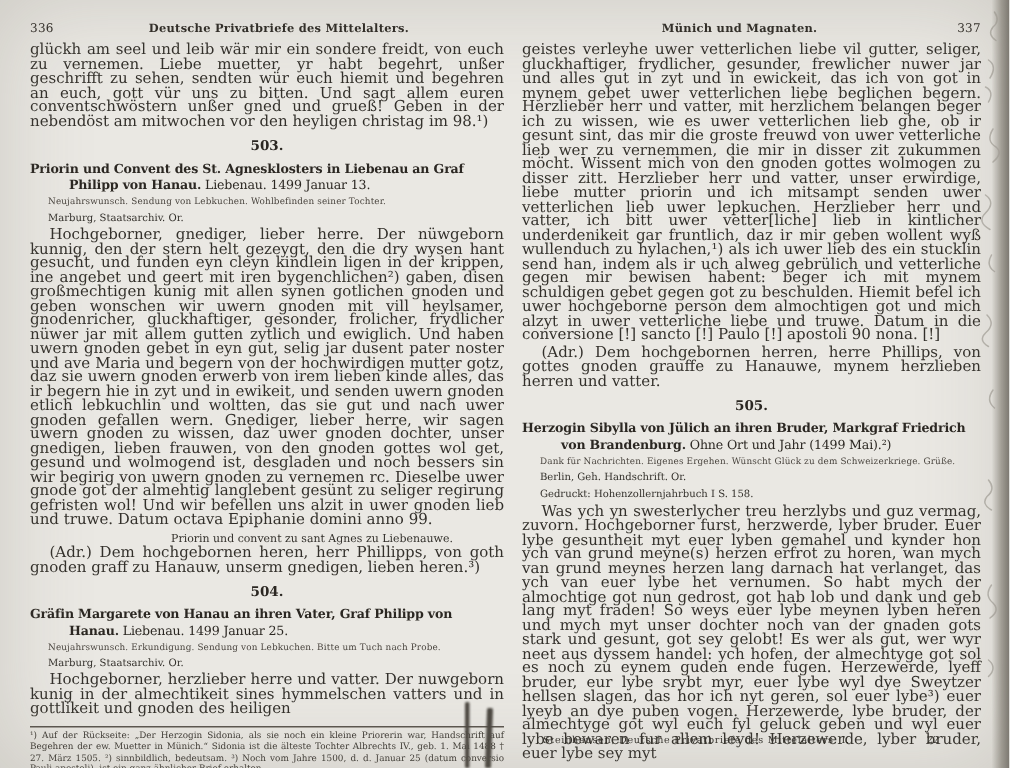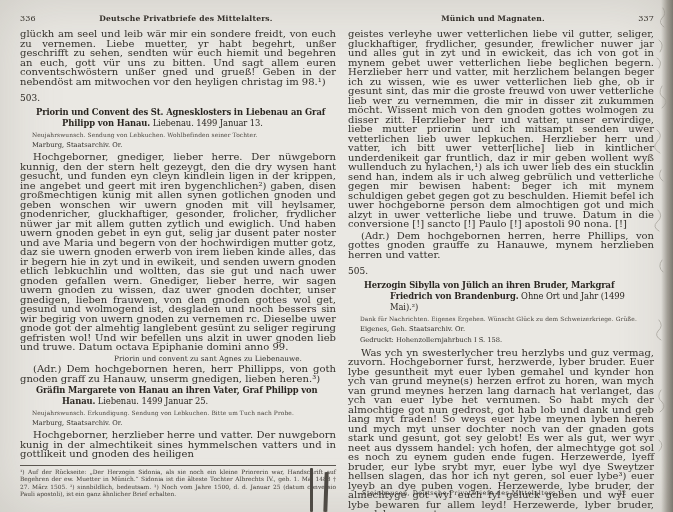--- a/index.html
+++ b/index.html
@@ -26,27 +26,27 @@
   }
   .running-head .pgnum{font-weight:normal;font-size:8px;}
   .running-head .rh-title{flex:1;text-align:center;}
 
   .body{
     font-size:10px;line-height:9.5px;text-align:justify;
     margin:0 0 2px 0;
   }
   .indent{text-indent:13px;}
   .letter-no{
-    font-size:9px;font-weight:normal;
+    text-align:center;font-size:9px;font-weight:bold;
     margin:7px 0 4px 0;color:#2b2722;
   }
   .letter-title{
     font-weight:bold;font-size:8.4px;line-height:11px;
     padding-left:26px;text-indent:-26px;
-    margin:0 0 3px 16px;color:#2b2722;letter-spacing:-.1px;
+    margin:0 0 3px 0;color:#2b2722;letter-spacing:-.1px;
   }
   .letter-title .title-rest{font-weight:normal;}
   .regest{
     font-size:5.9px;line-height:7.6px;color:#4a453f;
     margin:0 0 1px 12px;letter-spacing:.1px;
   }
   .source-line{
     font-size:6.7px;line-height:8.6px;margin:0 0 3px 12px;
   }
   .sig-line{
@@ -100,20 +100,21 @@
       <div class="letter-no">503.</div>
       <div class="letter-title"><span>Priorin und Convent des St. Agnesklosters in Liebenau an Graf Philipp von Hanau.</span><span class="title-rest"> Liebenau. 1499 Januar 13.</span></div>
       <div class="regest">Neujahrswunsch. Sendung von Lebkuchen. Wohlbefinden seiner Tochter.</div>
       <div class="source-line">Marburg, Staatsarchiv. Or.</div>
       <p class="body indent">Hochgeborner, gnediger, lieber herre. Der nüwgeborn kunnig, den der stern helt gezeygt, den die dry wysen hant gesucht, und funden eyn cleyn kindlein ligen in der krippen, ine angebet und geert mit iren bygenchlichen²) gaben, disen großmechtigen kunig mit allen synen gotlichen gnoden und geben wonschen wir uwern gnoden mit vill heylsamer, gnodenricher, gluckhaftiger, gesonder, frolicher, frydlicher nüwer jar mit allem gutten zytlich und ewiglich. Und haben uwern gnoden gebet in eyn gut, selig jar dusent pater noster und ave Maria und begern von der hochwirdigen mutter gotz, daz sie uwern gnoden erwerb von irem lieben kinde alles, das ir begern hie in zyt und in ewikeit, und senden uwern gnoden etlich lebkuchlin und woltten, das sie gut und nach uwer gnoden gefallen wern. Gnediger, lieber herre, wir sagen uwern gnoden zu wissen, daz uwer gnoden dochter, unser gnedigen, lieben frauwen, von den gnoden gottes wol get, gesund und wolmogend ist, desgladen und noch bessers sin wir begirig von uwern gnoden zu vernemen rc. Dieselbe uwer gnode got der almehtig langlebent gesünt zu seliger regirung gefristen wol! Und wir befellen uns alzit in uwer gnoden lieb und truwe. Datum octava Epiphanie domini anno 99.</p>
       <div class="sig-line">Priorin und convent zu sant Agnes zu Liebenauwe.</div>
       <p class="body indent">(Adr.) Dem hochgebornen heren, herr Phillipps, von goth gnoden graff zu Hanauw, unserm gnedigen, lieben heren.³)</p>
     </div>
 
     <div>
+      <div class="letter-no">504.</div>
       <div class="letter-title"><span>Gräfin Margarete von Hanau an ihren Vater, Graf Philipp von Hanau.</span><span class="title-rest"> Liebenau. 1499 Januar 25.</span></div>
       <div class="regest">Neujahrswunsch. Erkundigung. Sendung von Lebkuchen. Bitte um Tuch nach Probe.</div>
       <div class="source-line">Marburg, Staatsarchiv. Or.</div>
       <p class="body indent">Hochgeborner, herzlieber herre und vatter. Der nuwgeborn kunig in der almechtikeit sines hymmelschen vatters und in gottlikeit und gnoden des heiligen</p>
     </div>
 
     <div class="footnote-rule"></div>
     <p class="footnotes">¹) Auf der Rückseite: „Der Herzogin Sidonia, als sie noch ein kleine Priorerin war, Handschrift auf Begehren der ew. Muetter in Münich.“ Sidonia ist die älteste Tochter Albrechts IV., geb. 1. Mai 1488 † 27. März 1505. ²) sinnbildlich, bedeutsam. ³) Noch vom Jahre 1500, d. d. Januar 25 (datum conversio Pauli apostoli), ist ein ganz ähnlicher Brief erhalten.</p>
   </div>
 
@@ -123,21 +124,21 @@
       <span class="pgnum">337</span>
     </div>
 
     <p class="body">geistes verleyhe uwer vetterlichen liebe vil gutter, seliger, gluckhaftiger, frydlicher, gesunder, frewlicher nuwer jar und alles gut in zyt und in ewickeit, das ich von got in mynem gebet uwer vetterlichen liebe beglichen begern. Herzlieber herr und vatter, mit herzlichem belangen beger ich zu wissen, wie es uwer vetterlichen lieb ghe, ob ir gesunt sint, das mir die groste freuwd von uwer vetterliche lieb wer zu vernemmen, die mir in disser zit zukummen möcht. Wissent mich von den gnoden gottes wolmogen zu disser zitt. Herzlieber herr und vatter, unser erwirdige, liebe mutter priorin und ich mitsampt senden uwer vetterlichen lieb uwer lepkuchen. Herzlieber herr und vatter, ich bitt uwer vetter[liche] lieb in kintlicher underdenikeit gar fruntlich, daz ir mir geben wollent wyß wullenduch zu hylachen,¹) als ich uwer lieb des ein stucklin send han, indem als ir uch alweg gebrülich und vetterliche gegen mir bewisen habent: beger ich mit mynem schuldigen gebet gegen got zu beschulden. Hiemit befel ich uwer hochgeborne person dem almochtigen got und mich alzyt in uwer vetterliche liebe und truwe. Datum in die conversione [!] sancto [!] Paulo [!] apostoli 90 nona. [!]</p>
     <p class="body indent">(Adr.) Dem hochgebornen herren, herre Phillips, von gottes gnoden grauffe zu Hanauwe, mynem herzlieben herren und vatter.</p>
 
     <div>
       <div class="letter-no">505.</div>
       <div class="letter-title"><span>Herzogin Sibylla von Jülich an ihren Bruder, Markgraf Friedrich von Brandenburg.</span><span class="title-rest"> Ohne Ort und Jahr (1499 Mai).²)</span></div>
       <div class="regest">Dank für Nachrichten. Eigenes Ergehen. Wünscht Glück zu dem Schweizerkriege. Grüße.</div>
-      <div class="source-line">Eigenes, Geh. Staatsarchiv. Or.</div>
+      <div class="source-line">Berlin, Geh. Handschrift. Or.</div>
       <div class="source-line">Gedruckt: Hohenzollernjahrbuch I S. 158.</div>
       <p class="body indent">Was ych yn swesterlycher treu herzlybs und guz vermag, zuvorn. Hochgeborner furst, herzwerde, lyber bruder. Euer lybe gesuntheit myt euer lyben gemahel und kynder hon ych van grund meyne(s) herzen erfrot zu horen, wan mych van grund meynes herzen lang darnach hat verlanget, das ych van euer lybe het vernumen. So habt mych der almochtige got nun gedrost, got hab lob und dank und geb lang myt fraden! So weys euer lybe meynen lyben heren und mych myt unser dochter noch van der gnaden gots stark und gesunt, got sey gelobt! Es wer als gut, wer wyr neet aus dyssem handel: ych hofen, der almechtyge got sol es noch zu eynem guden ende fugen. Herzewerde, lyeff bruder, eur lybe srybt myr, euer lybe wyl dye Sweytzer hellsen slagen, das hor ich nyt geren, sol euer lybe³) euer lyeyb an dye puben vogen. Herzewerde, lybe bruder, der almechtyge got wyl euch fyl geluck geben und wyl euer lybe bewaren fur allem leyd! Herzewerde, lyber bruder, euer lybe sey myt</p>
     </div>
 
     <p class="footnotes" style="margin-top:5px">¹) Leilach, Bettuch. ²) Das Datum ergibt sich aus der im Brief erwähnten Absicht Markgraf Friedrichs, gegen die Schweizer zu ziehen. ³) Or.: lybe lybe.</p>
   </div>
 
   <div class="page-footer">
     <span class="footer-sig">Steinhausen, Deutsche Privatbriefe des Mittelalters. I.</span>
     <span>22</span>

